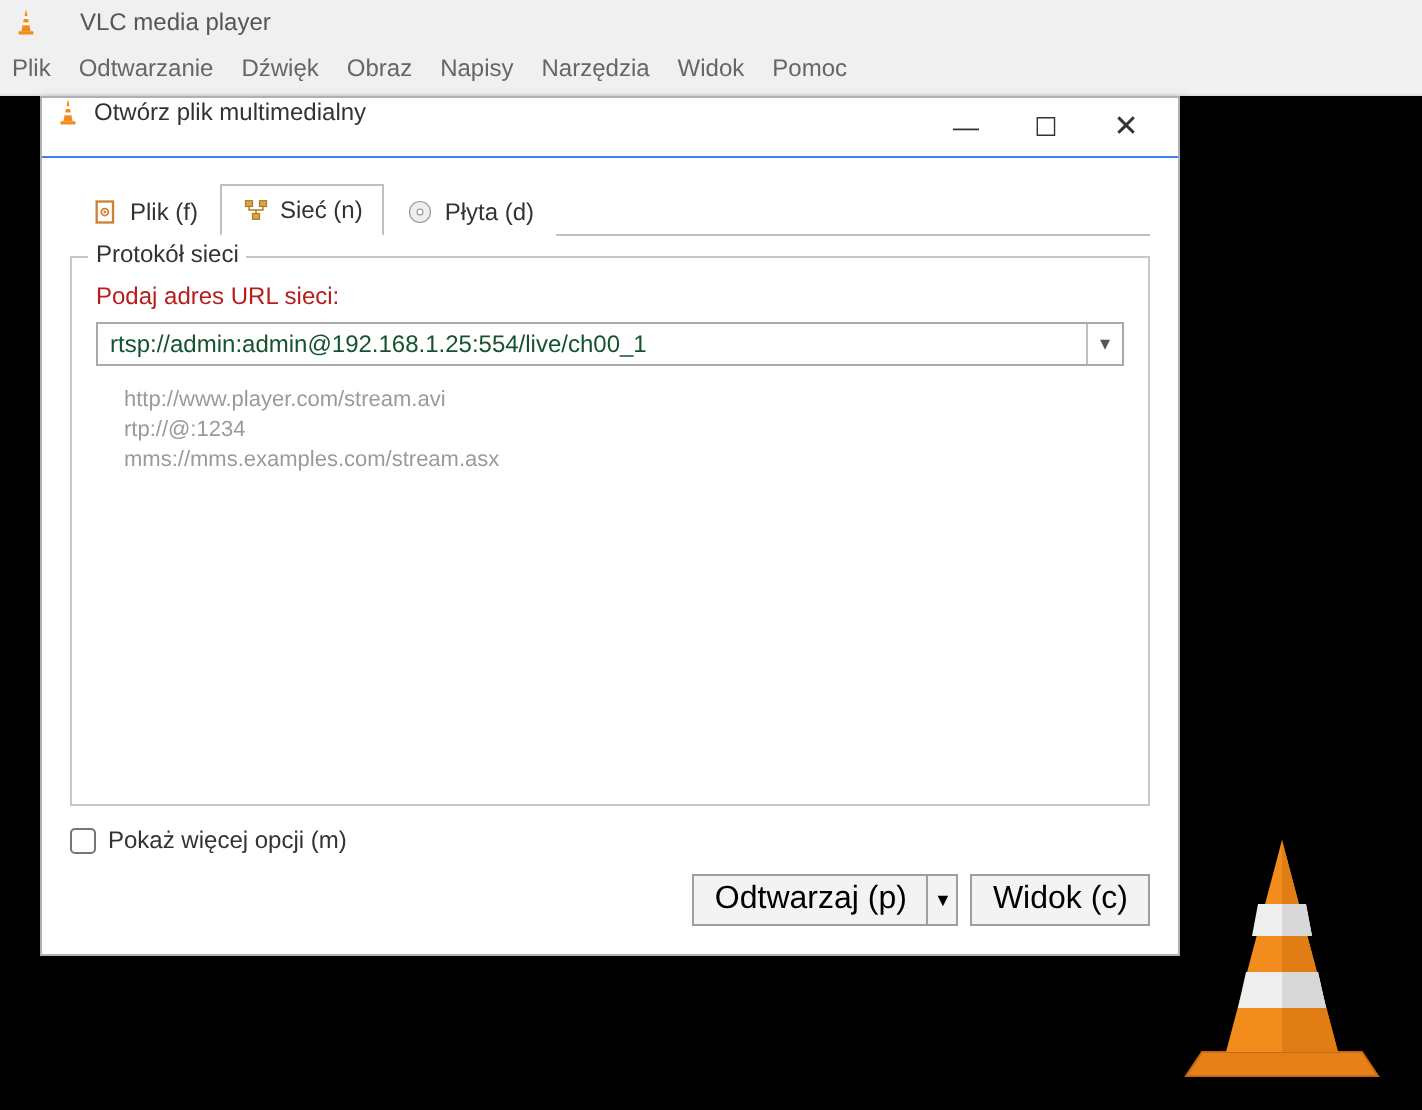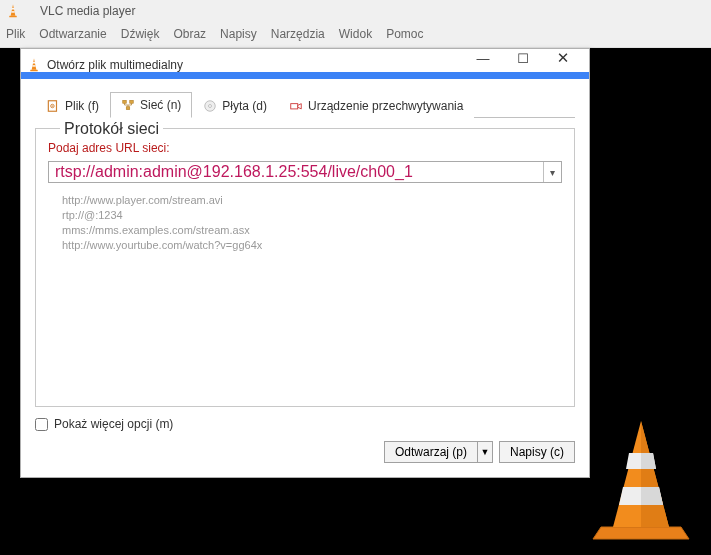--- a/index.html
+++ b/index.html
@@ -8,46 +8,46 @@
 .main-window { position: absolute; left: 0; top: 0; width: 711px; height: 48px; background: #f0f0f0; border-bottom: 1px solid #e0e0e0; }
 .main-titlebar { height: 22px; display: flex; align-items: center; padding: 0 6px; gap: 20px; }
 .main-title { font-size: 12px; color: #555; }
 .main-menubar { height: 24px; display: flex; align-items: center; padding: 0 6px; gap: 14px; }
 .main-menu-item { font-size: 12px; color: #666; cursor: default; }
 
 .cone-icon { display: inline-block; }
 .cone-icon svg { display: block; }
 
 .dialog { position: absolute; left: 20px; top: 48px; width: 570px; height: 430px; background: #fff; border: 1px solid #b0b0b0; box-shadow: 2px 2px 6px rgba(0,0,0,0.2); display: flex; flex-direction: column; }
-.dialog-titlebar { height: 30px; display: flex; align-items: flex-end; padding: 0 6px; border-bottom: 7px solid #3b82f6; }
+.dialog-titlebar { height: 30px; display: flex; align-items: flex-start; padding: 0 6px; border-bottom: 1px solid #3b82f6; }
 .dialog-title { font-size: 12px; color: #333; margin-left: 6px; flex: 1; }
 .win-btn { width: 40px; height: 28px; display: flex; align-items: center; justify-content: center; font-size: 13px; color: #333; cursor: default; }
 .win-btn.close { font-size: 15px; }
 
 .dialog-body { flex: 1; padding: 12px 14px 14px 14px; display: flex; flex-direction: column; }
 
 .tabstrip { display: flex; border-bottom: 1px solid #c0c0c0; }
 .tab { display: flex; align-items: center; gap: 5px; padding: 5px 10px; font-size: 12px; color: #333; border: 1px solid transparent; border-bottom: none; position: relative; top: 1px; background: #fff; cursor: default; }
 .tab.active { border-color: #c0c0c0; border-bottom: 1px solid #fff; }
 .tab:not(.active) { border-top: 1px solid transparent; }
 .tab-icon { width: 14px; height: 14px; display: flex; align-items: center; justify-content: center; }
 
 .groupbox { border: 1px solid #c8c8c8; margin-top: 10px; padding: 12px 12px 14px 12px; position: relative; flex: 1; }
-.group-legend { position: absolute; top: -9px; left: 8px; background: #fff; padding: 0 4px; font-size: 16px; color: #333; margin-left: 16px; }
+.group-legend { position: absolute; top: -9px; left: 8px; background: #fff; padding: 0 4px; font-size: 12px; color: #333; }
 .field-label { font-size: 12px; color: #b91c1c; margin-bottom: 6px; }
 .url-combo { display: flex; border: 1px solid #a9a9a9; height: 22px; }
-.url-input { flex: 1; border: none; outline: none; font-size: 16px; padding: 0 6px; color: #be185d; }
+.url-input { flex: 1; border: none; outline: none; font-size: 12px; padding: 0 6px; color: #14532d; }
 .url-combo-btn { width: 18px; display: flex; align-items: center; justify-content: center; border-left: 1px solid #c0c0c0; font-size: 10px; color: #555; cursor: default; }
 .examples { margin: 10px 0 0 14px; font-size: 11px; color: #9a9a9a; line-height: 1.35; }
 
 .options-row { display: flex; align-items: center; gap: 6px; margin-top: 10px; font-size: 12px; color: #333; }
 .options-row input[type=checkbox] { width: 13px; height: 13px; }
 
 .button-row { display: flex; justify-content: flex-end; gap: 6px; margin-top: 10px; }
-.btn { font-size: 12px; padding: 3px 10px; border: 1px solid #a0a0a0; background: #f3f3f3; cursor: default; }
+.btn { font-size: 16px; padding: 3px 10px; border: 1px solid #a0a0a0; background: #f3f3f3; cursor: default; }
 .split-btn { display: flex; }
 .split-btn .btn { border-right: none; }
 .split-arrow { border: 1px solid #a0a0a0; background: #f3f3f3; width: 16px; display: flex; align-items: center; justify-content: center; font-size: 9px; }
 
 .big-cone { position: absolute; right: 10px; bottom: 6px; }
 
 </style>
 </head>
 <body>
 
@@ -116,57 +116,47 @@
       </div>
       <div class="tab">
         <span class="tab-icon">
             <svg width="14" height="14" viewBox="0 0 24 24">
               <circle cx="12" cy="12" r="9" fill="#eee" stroke="#999" stroke-width="1"></circle>
               <circle cx="12" cy="12" r="2.5" fill="#fff" stroke="#999"></circle>
             </svg>
           </span>
         <span>Płyta (d)</span>
       </div>
-      <div class="tab">
-        <span class="tab-icon">
-            <svg width="14" height="14" viewBox="0 0 24 24">
-              <rect x="3" y="8" width="12" height="9" fill="#fff" stroke="#c33" stroke-width="1.5"></rect>
-              <polygon points="15,11 21,8 21,17 15,14" fill="#fff" stroke="#c33" stroke-width="1.5"></polygon>
-            </svg>
-          </span>
-        <span>Urządzenie przechwytywania</span>
-      </div>
     </div>
 
     <div class="groupbox">
       <div class="group-legend">Protokół sieci</div>
       <div class="field-label">Podaj adres URL sieci:</div>
       <div class="url-combo">
         <input class="url-input" type="text" value="rtsp://admin:admin@192.168.1.25:554/live/ch00_1" style="">
         <div class="url-combo-btn">▾</div>
       </div>
       <div class="examples">
         <div>http://www.player.com/stream.avi</div>
         <div>rtp://@:1234</div>
         <div>mms://mms.examples.com/stream.asx</div>
-        <div>http://www.yourtube.com/watch?v=gg64x</div>
       </div>
     </div>
 
     <label class="options-row">
       <input type="checkbox" style="">
       <span>Pokaż więcej opcji (m)</span>
     </label>
 
     <div class="button-row">
       <div class="split-btn">
         <button class="btn">Odtwarzaj (p)</button>
         <div class="split-arrow">▼</div>
       </div>
-      <button class="btn">Napisy (c)</button>
+      <button class="btn">Widok (c)</button>
     </div>
   </div>
 </div>
 
 <div class="big-cone">
   <svg width="120" height="130" viewBox="0 0 120 130">
     <ellipse cx="60" cy="122" rx="50" ry="7" fill="rgba(0,0,0,0.5)"></ellipse>
     <path d="M20 112 L100 112 L108 124 L12 124 Z" fill="#e8801a" stroke="#c56a10" stroke-width="1"></path>
     <path d="M60 6 L88 112 L32 112 Z" fill="#f28c1d"></path>
     <path d="M60 6 L88 112 L60 112 Z" fill="#e07d15"></path>

